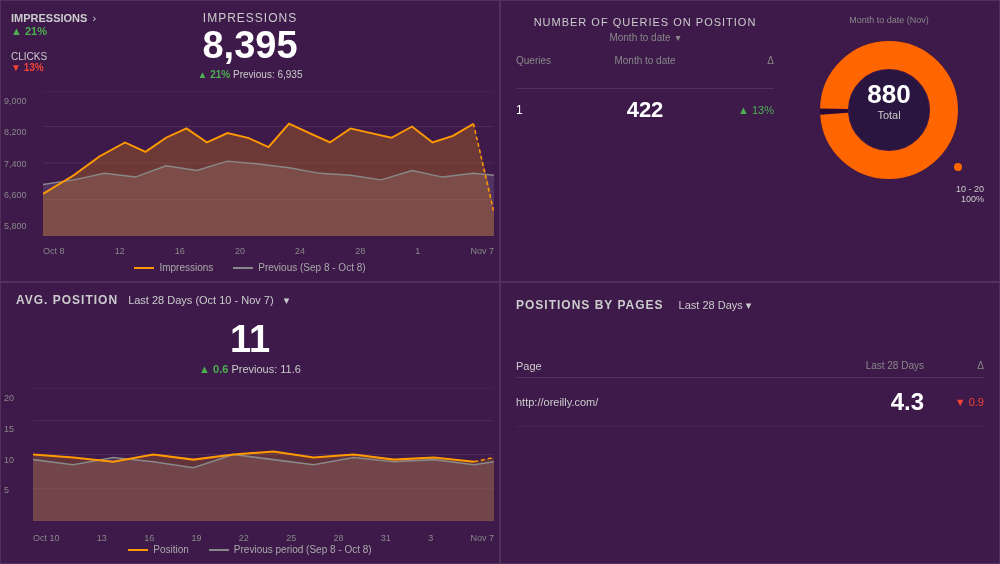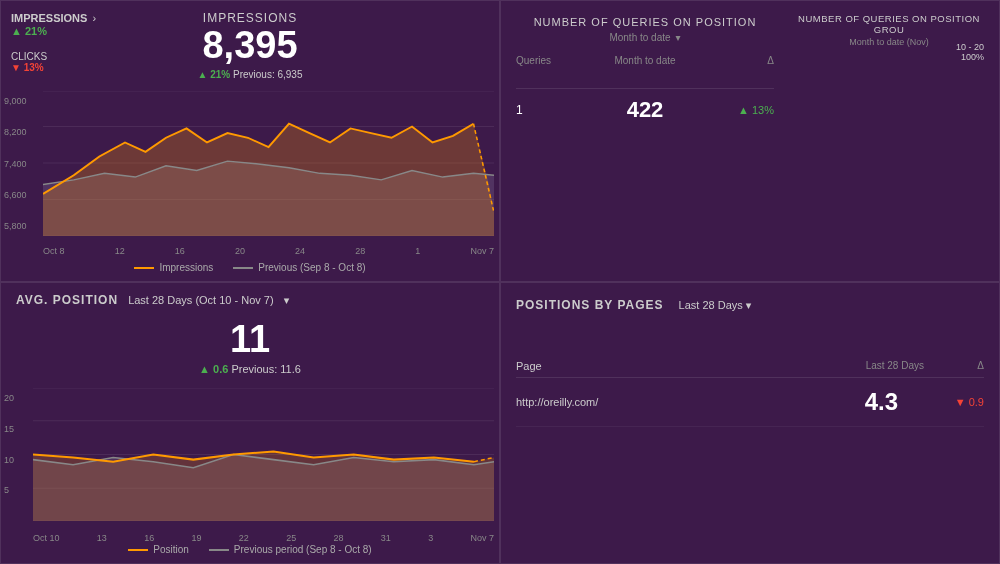--- a/index.html
+++ b/index.html
@@ -272,21 +272,20 @@
       padding-bottom: 5px;
       margin-top: 48px;
     }
 
     .positions-table-row {
       display: flex;
       justify-content: space-between;
       align-items: center;
       padding: 10px 0;
       border-bottom: 1px solid rgba(255,255,255,0.05);
-      gap: 26px;
     }
 
     .col-page { flex: 1; font-size: 11px; color: #ccc; }
   </style>
 </head>
 <body>
 
 <div class="dashboard">
 
   <div class="panel panel-impressions">
@@ -380,22 +379,36 @@
         </div>
         <div class="queries-table-row">
           <span class="col-queries">1</span>
           <span class="col-month col-month-val">422</span>
           <span class="col-delta delta-up">▲ 13%</span>
         </div>
       </div>
     </div>
 
     <div style="width:210px;padding:12px 15px 12px 5px;display:flex;flex-direction:column;align-items:center;">
-      <div style="font-size:9.5px;color:#ccc;text-align:center;text-transform:uppercase;letter-spacing:0.5px;">NUMBER OF QUERIES ON POSITION GROU</div>
       <div style="font-size:9px;color:#888;text-align:center;margin-top:2px;">Month to date (Nov)</div>
+      <div style="position:relative;margin-top:10px;">
+        <svg width="150" height="150" viewBox="0 0 150 150">
+
+          <circle cx="75" cy="75" r="55" fill="none" stroke="#2a0a35" stroke-width="28"></circle>
+
+          <circle cx="75" cy="75" r="55" fill="none" stroke="#ff6600" stroke-width="28" stroke-dasharray="340 5" stroke-dashoffset="85" transform="rotate(-90 75 75)"></circle>
+
+          <circle cx="75" cy="75" r="40" fill="#2a1540"></circle>
+
+          <text x="75" y="68" text-anchor="middle" fill="white" font-size="26" font-weight="bold">880</text>
+          <text x="75" y="84" text-anchor="middle" fill="#ccc" font-size="11">Total</text>
+        </svg>
+        
+        <div style="position:absolute;bottom:18px;right:2px;width:8px;height:8px;background:#ff6600;border-radius:50%;"></div>
+      </div>
       <div style="align-self:flex-end;font-size:9px;color:#ccc;text-align:right;margin-top:-5px;">
         <div>10 - 20</div>
         <div>100%</div>
       </div>
     </div>
   </div>
 
   <div class="panel panel-avgpos">
     <div class="avgpos-header">
       <span class="avgpos-title">AVG. POSITION</span>

